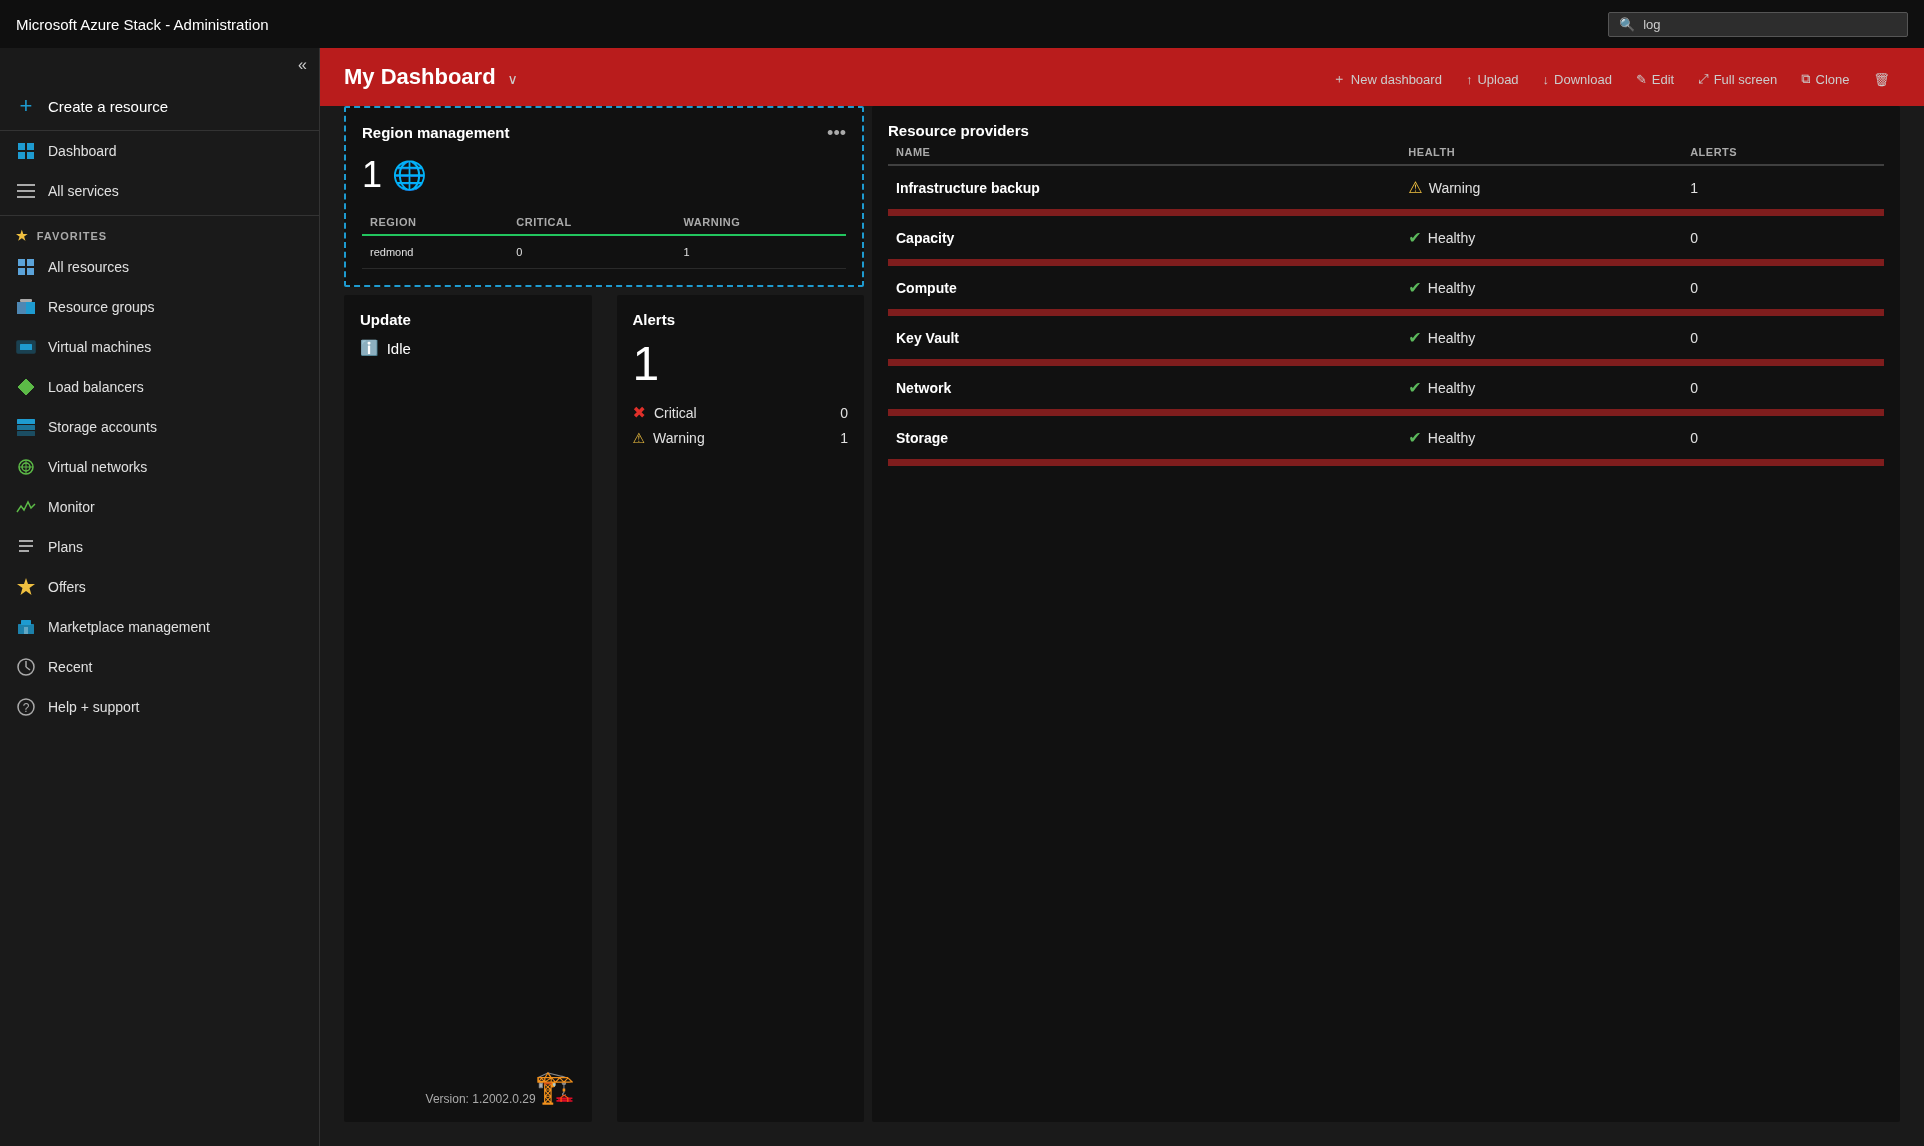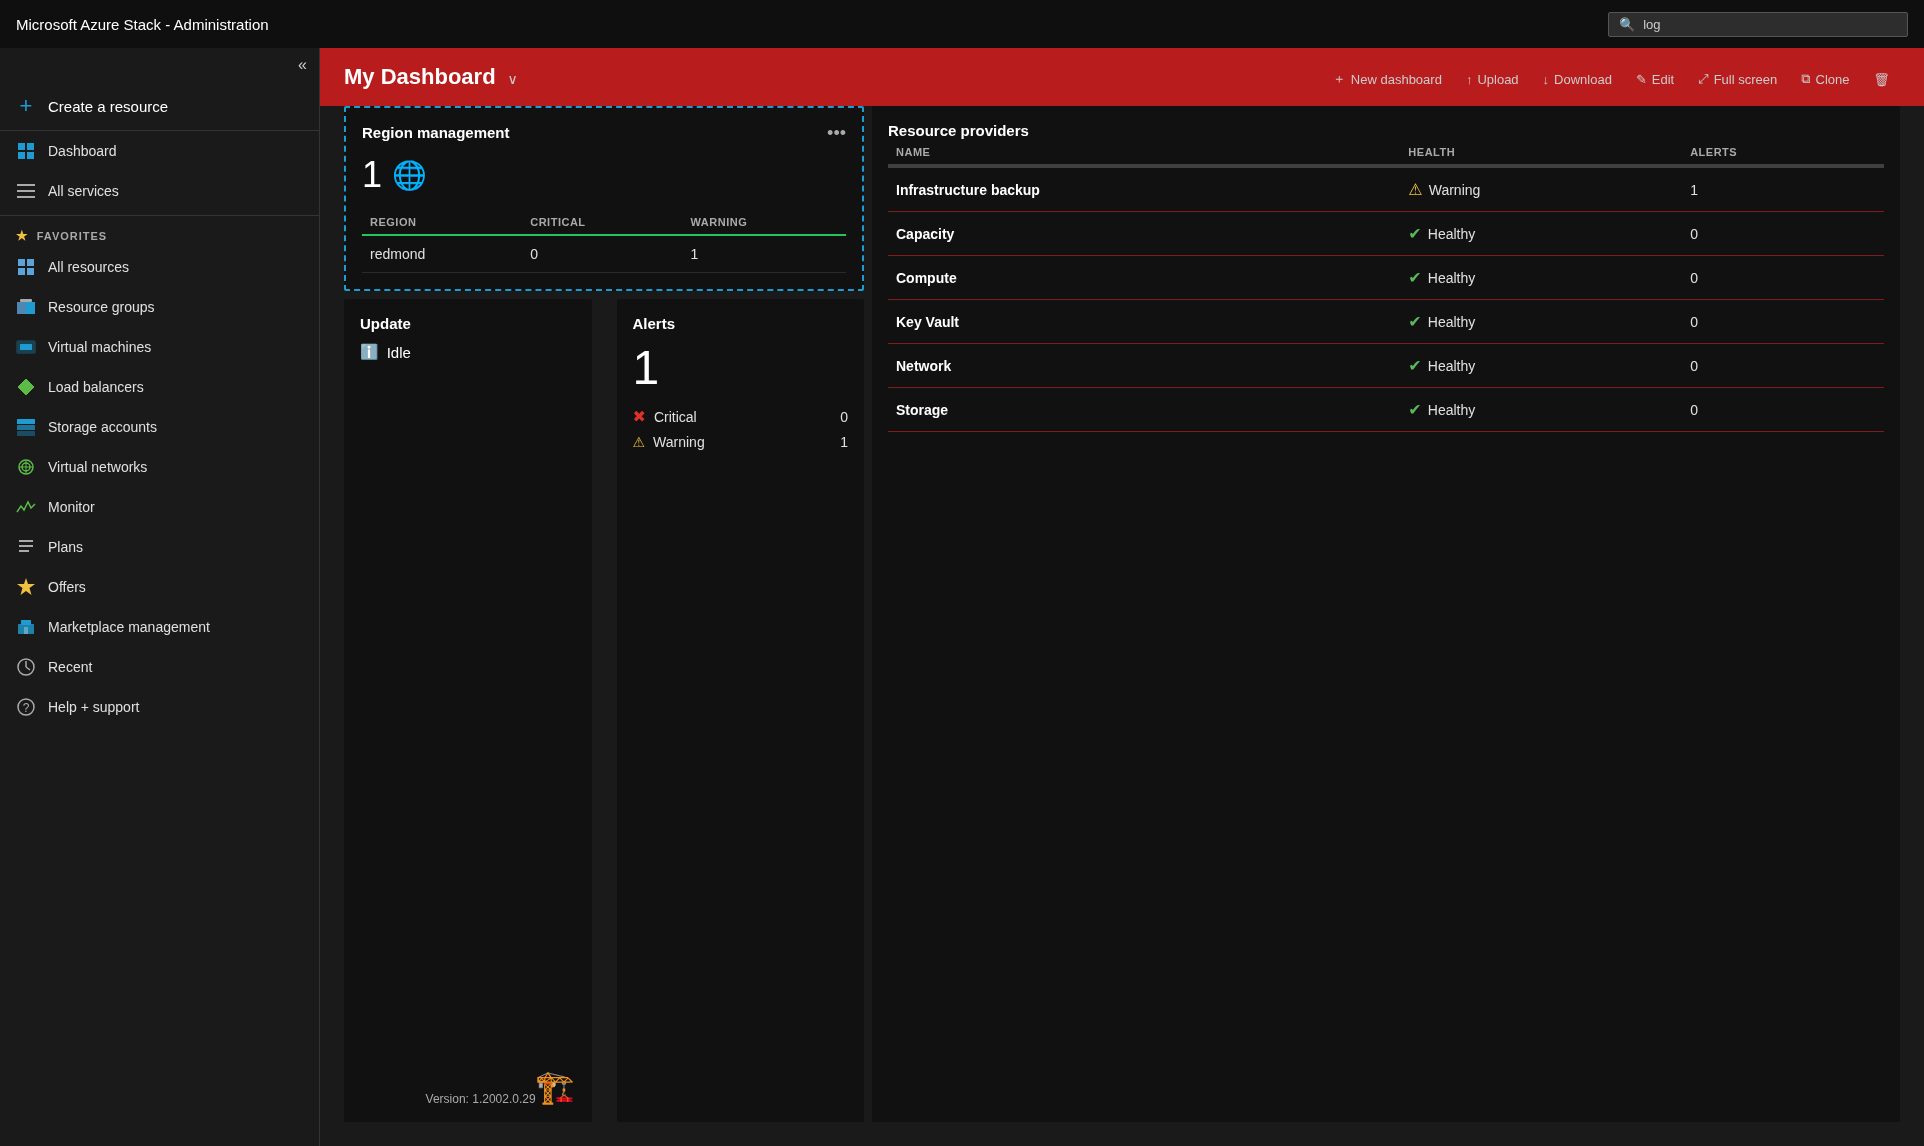--- a/index.html
+++ b/index.html
@@ -236,21 +236,21 @@
       font-size: 11px;
       font-weight: 700;
       color: #aaa;
       letter-spacing: 0.5px;
       padding: 6px 8px;
       border-bottom: 2px solid #22c55e;
       text-transform: uppercase;
     }
     .data-table td {
       padding: 10px 8px;
-      font-size: 14px;
+      font-size: 11px;
       color: #e0e0e0;
       border-bottom: 1px solid #2a2a2a;
     }
 
     
     .bottom-left-row {
       display: flex;
       gap: 25px;
       flex: 1;
     }
@@ -323,28 +323,28 @@
       width: 100%;
       border-collapse: collapse;
     }
     .resource-table th {
       text-align: left;
       font-size: 11px;
       font-weight: 700;
       color: #aaa;
       letter-spacing: 0.5px;
       padding: 6px 8px;
-      border-bottom: 4px solid #404040;
+      border-bottom: 2px solid #404040;
       text-transform: uppercase;
     }
     .resource-table td {
       padding: 12px 8px;
       font-size: 14px;
       color: #e0e0e0;
-      border-bottom: 1px solid #7f1d1d;
+      border-bottom: 7px solid #7f1d1d;
     }
     .resource-table td:first-child {
       font-weight: 600;
       color: #fff;
     }
     .health-cell {
       display: flex;
       align-items: center;
       gap: 6px;
       white-space: nowrap;

